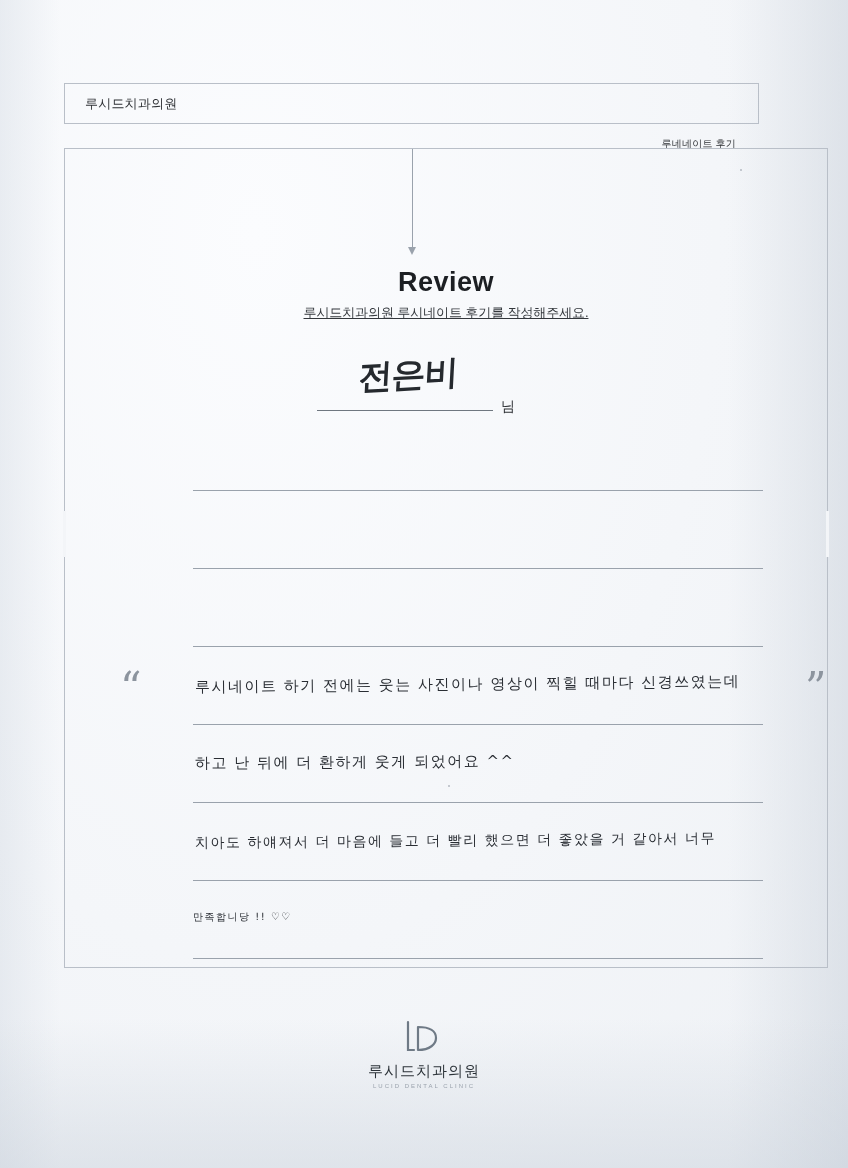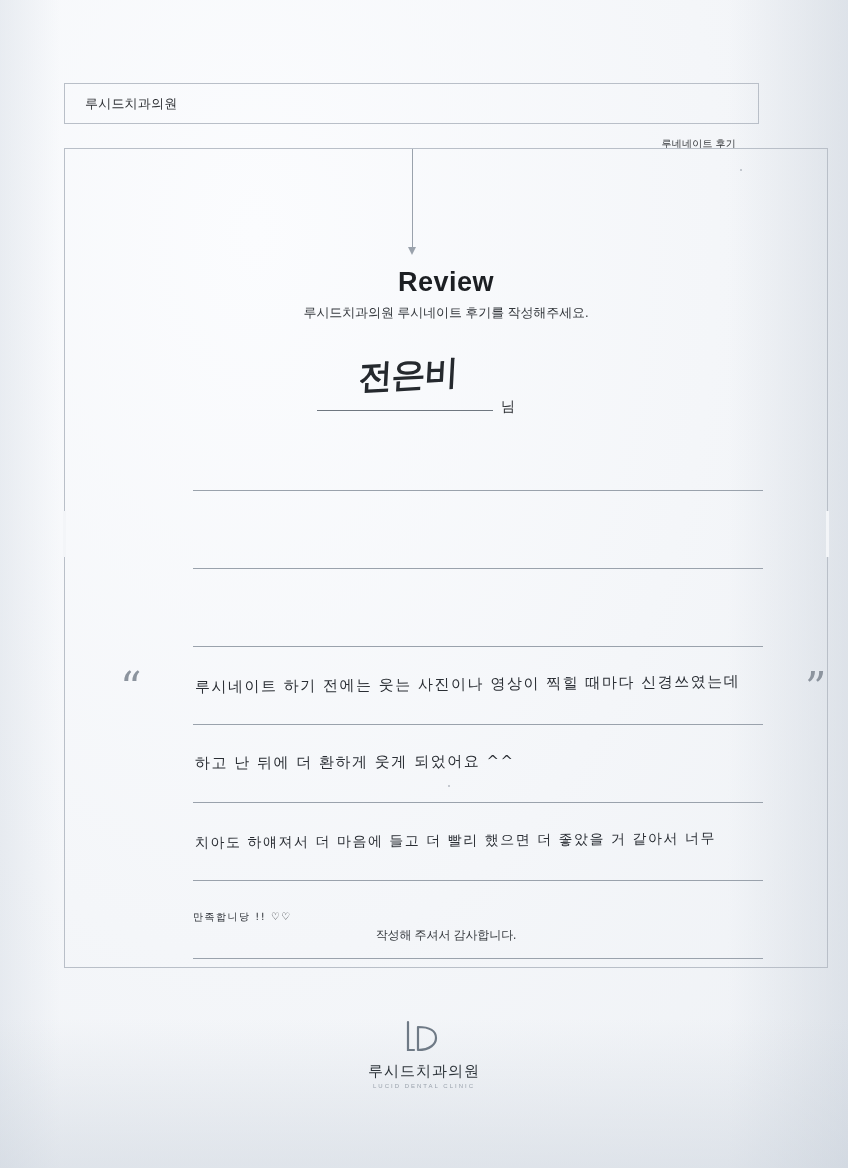--- a/index.html
+++ b/index.html
@@ -123,20 +123,21 @@
     letter-spacing: 0.5px;
   }
   .review-sub {
     position: absolute;
     left: 0; right: 0;
     top: 155px;
     text-align: center;
     font-size: 13px;
     color: #33373c;
     letter-spacing: -0.1px;
+    text-decoration: underline;
   }
 
   
   .name-area {
     position: absolute;
     left: 0; right: 0;
     top: 205px;
     height: 70px;
   }
   .name-hand {
@@ -293,21 +294,20 @@
       <div class="rule" style="top:468px"></div>
 
       <div class="hand l1">루시네이트 하기 전에는 웃는 사진이나 영상이 찍힐 때마다 신경쓰였는데</div>
       <div class="hand l2">하고 난 뒤에 더 환하게 웃게 되었어요 ^^</div>
       <div class="hand l3">치아도 하얘져서 더 마음에 들고 더 빨리 했으면 더 좋았을 거 같아서 너무</div>
       <div class="hand l4">만족합니당 !! ♡♡</div>
 
       <div class="speck" style="left:255px; top:295px; width:2px; height:2px;"></div>
     </div>
 
-    <div class="thanks">작성해 주셔서 감사합니다.</div>
 
     <div class="speck" style="left:675px; top:20px; width:2px; height:2px;"></div>
   </div>
 
   <div class="footer">
     <svg class="logo-mark" viewBox="0 0 60 40">
       <path d="M14 4 L14 32 L20 32" fill="none" stroke="#6f7a86" stroke-width="2.2" stroke-linecap="round"></path>
       <path d="M24 9 L24 32 C36 32 42 26 42 20 C42 13 36 9 24 9 Z" fill="none" stroke="#6f7a86" stroke-width="2.2" stroke-linejoin="round"></path>
     </svg>
     <div class="logo-name">루시드치과의원</div>

